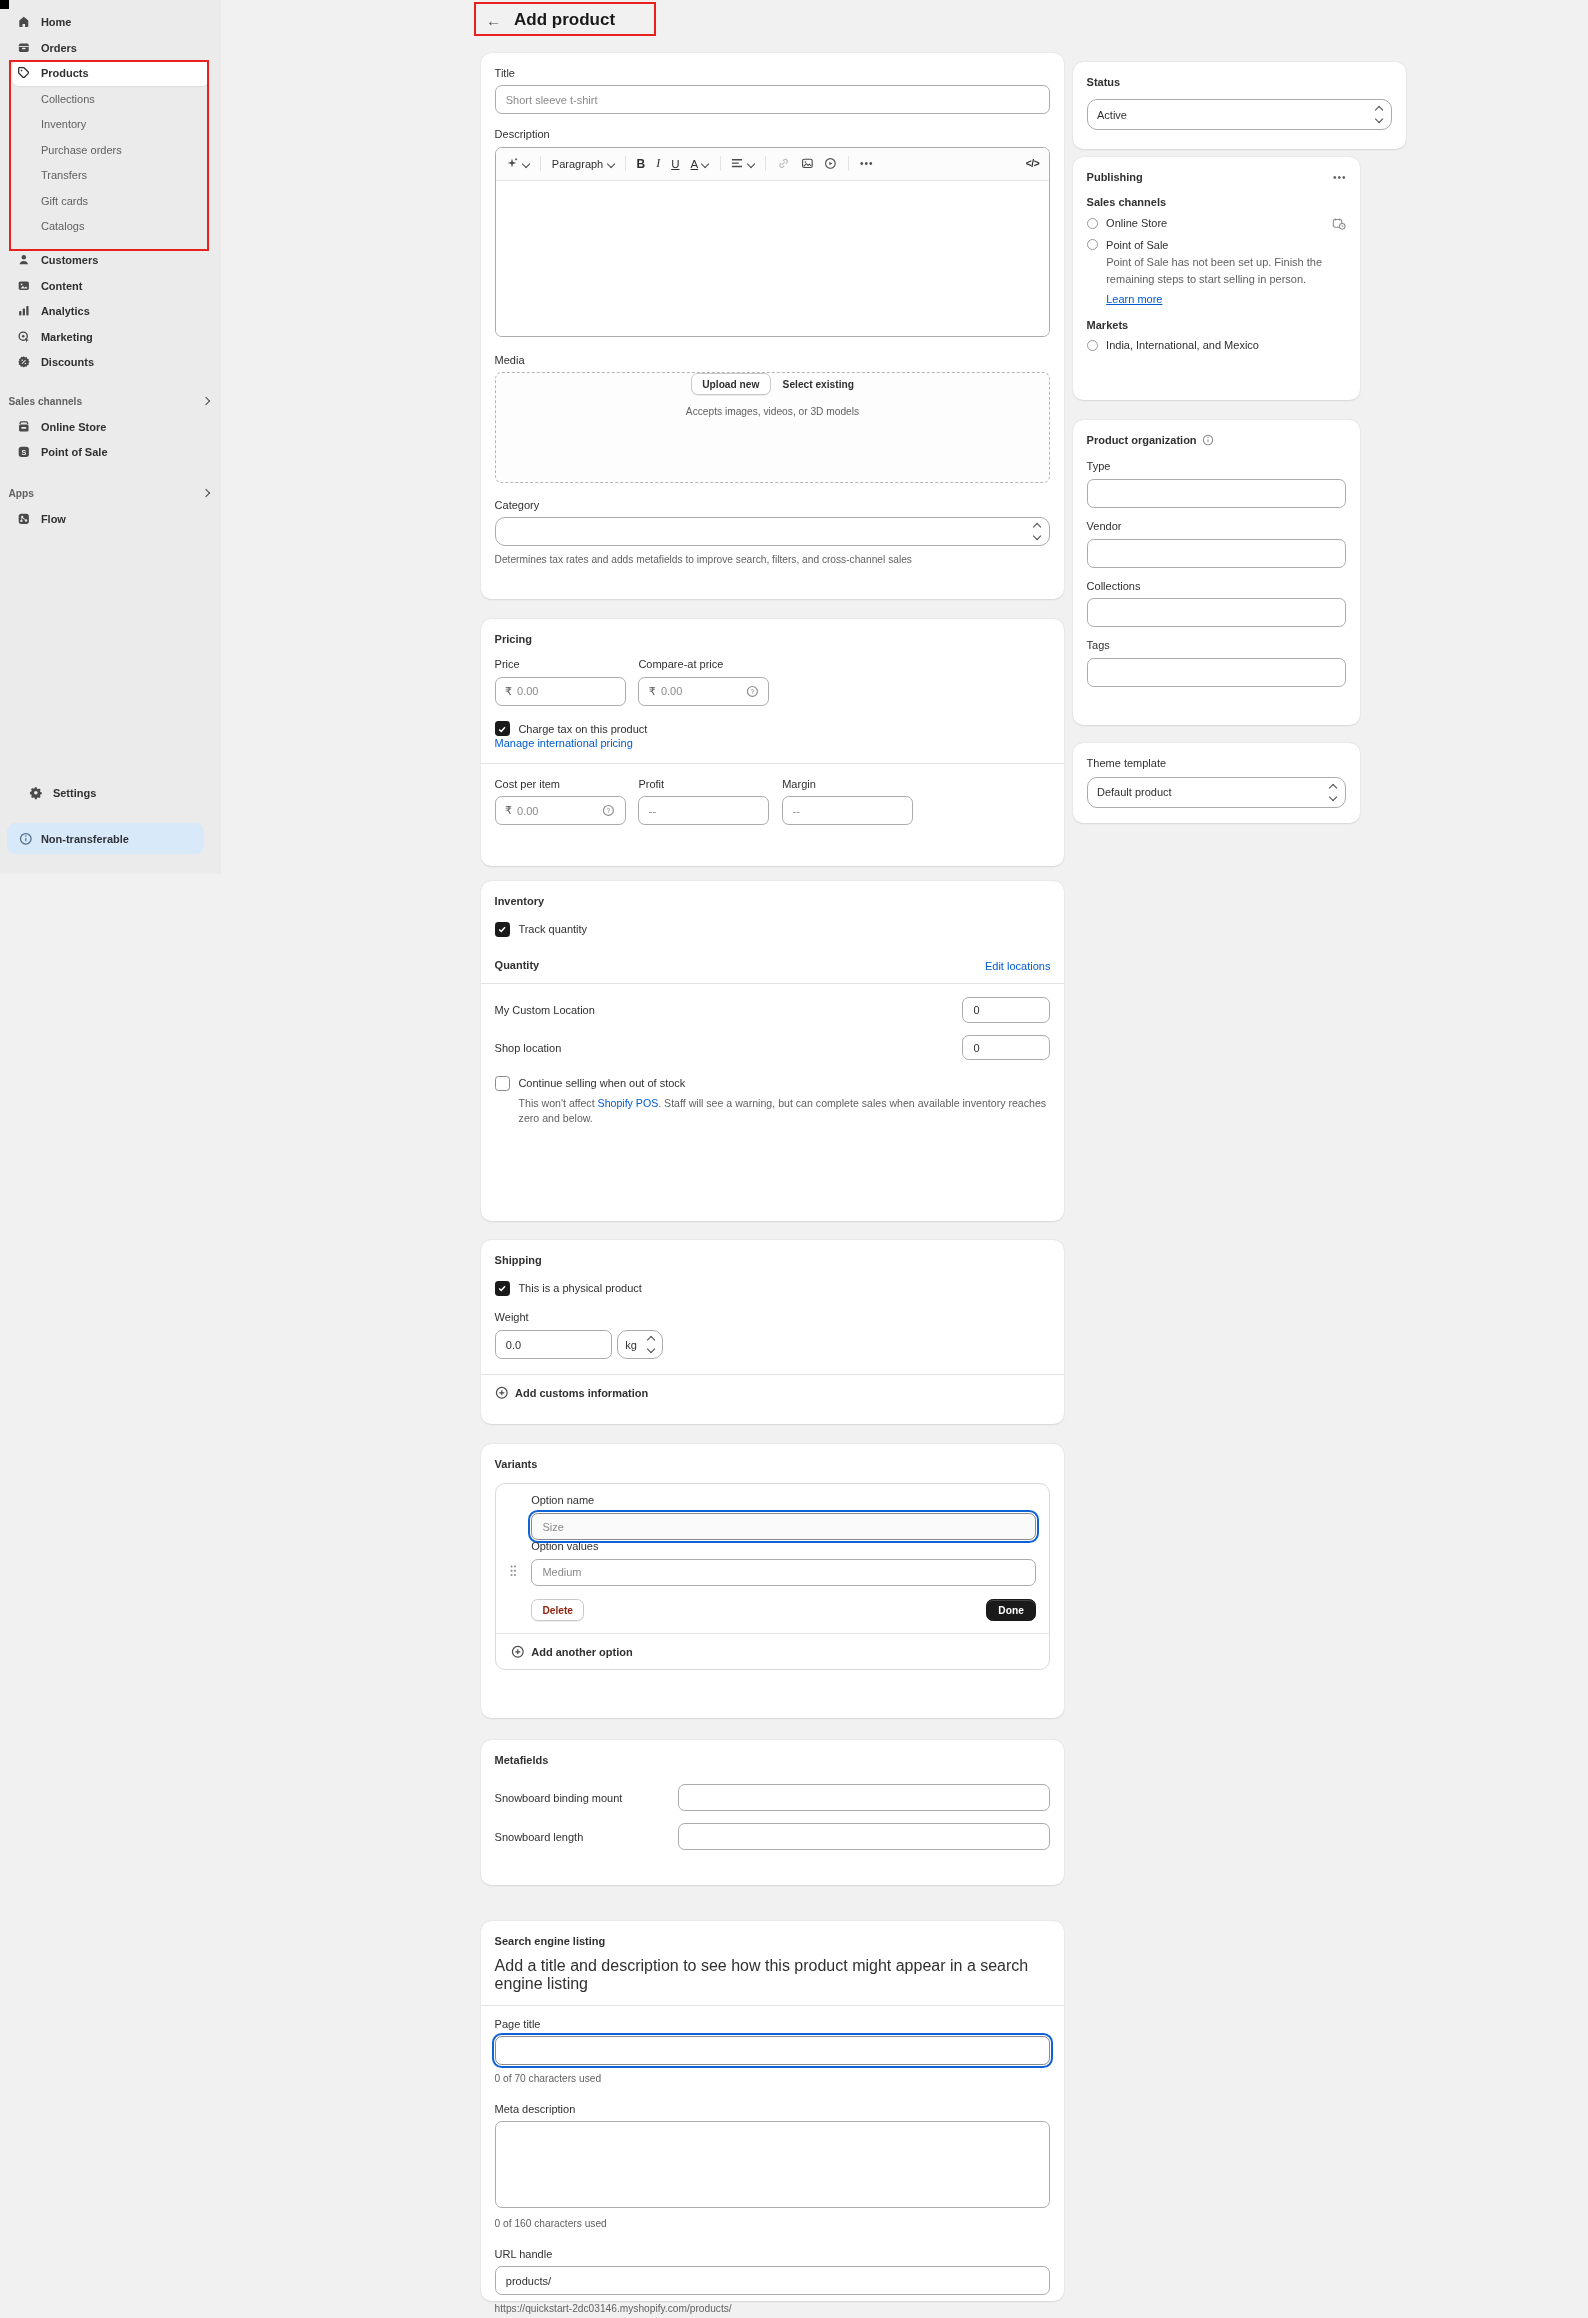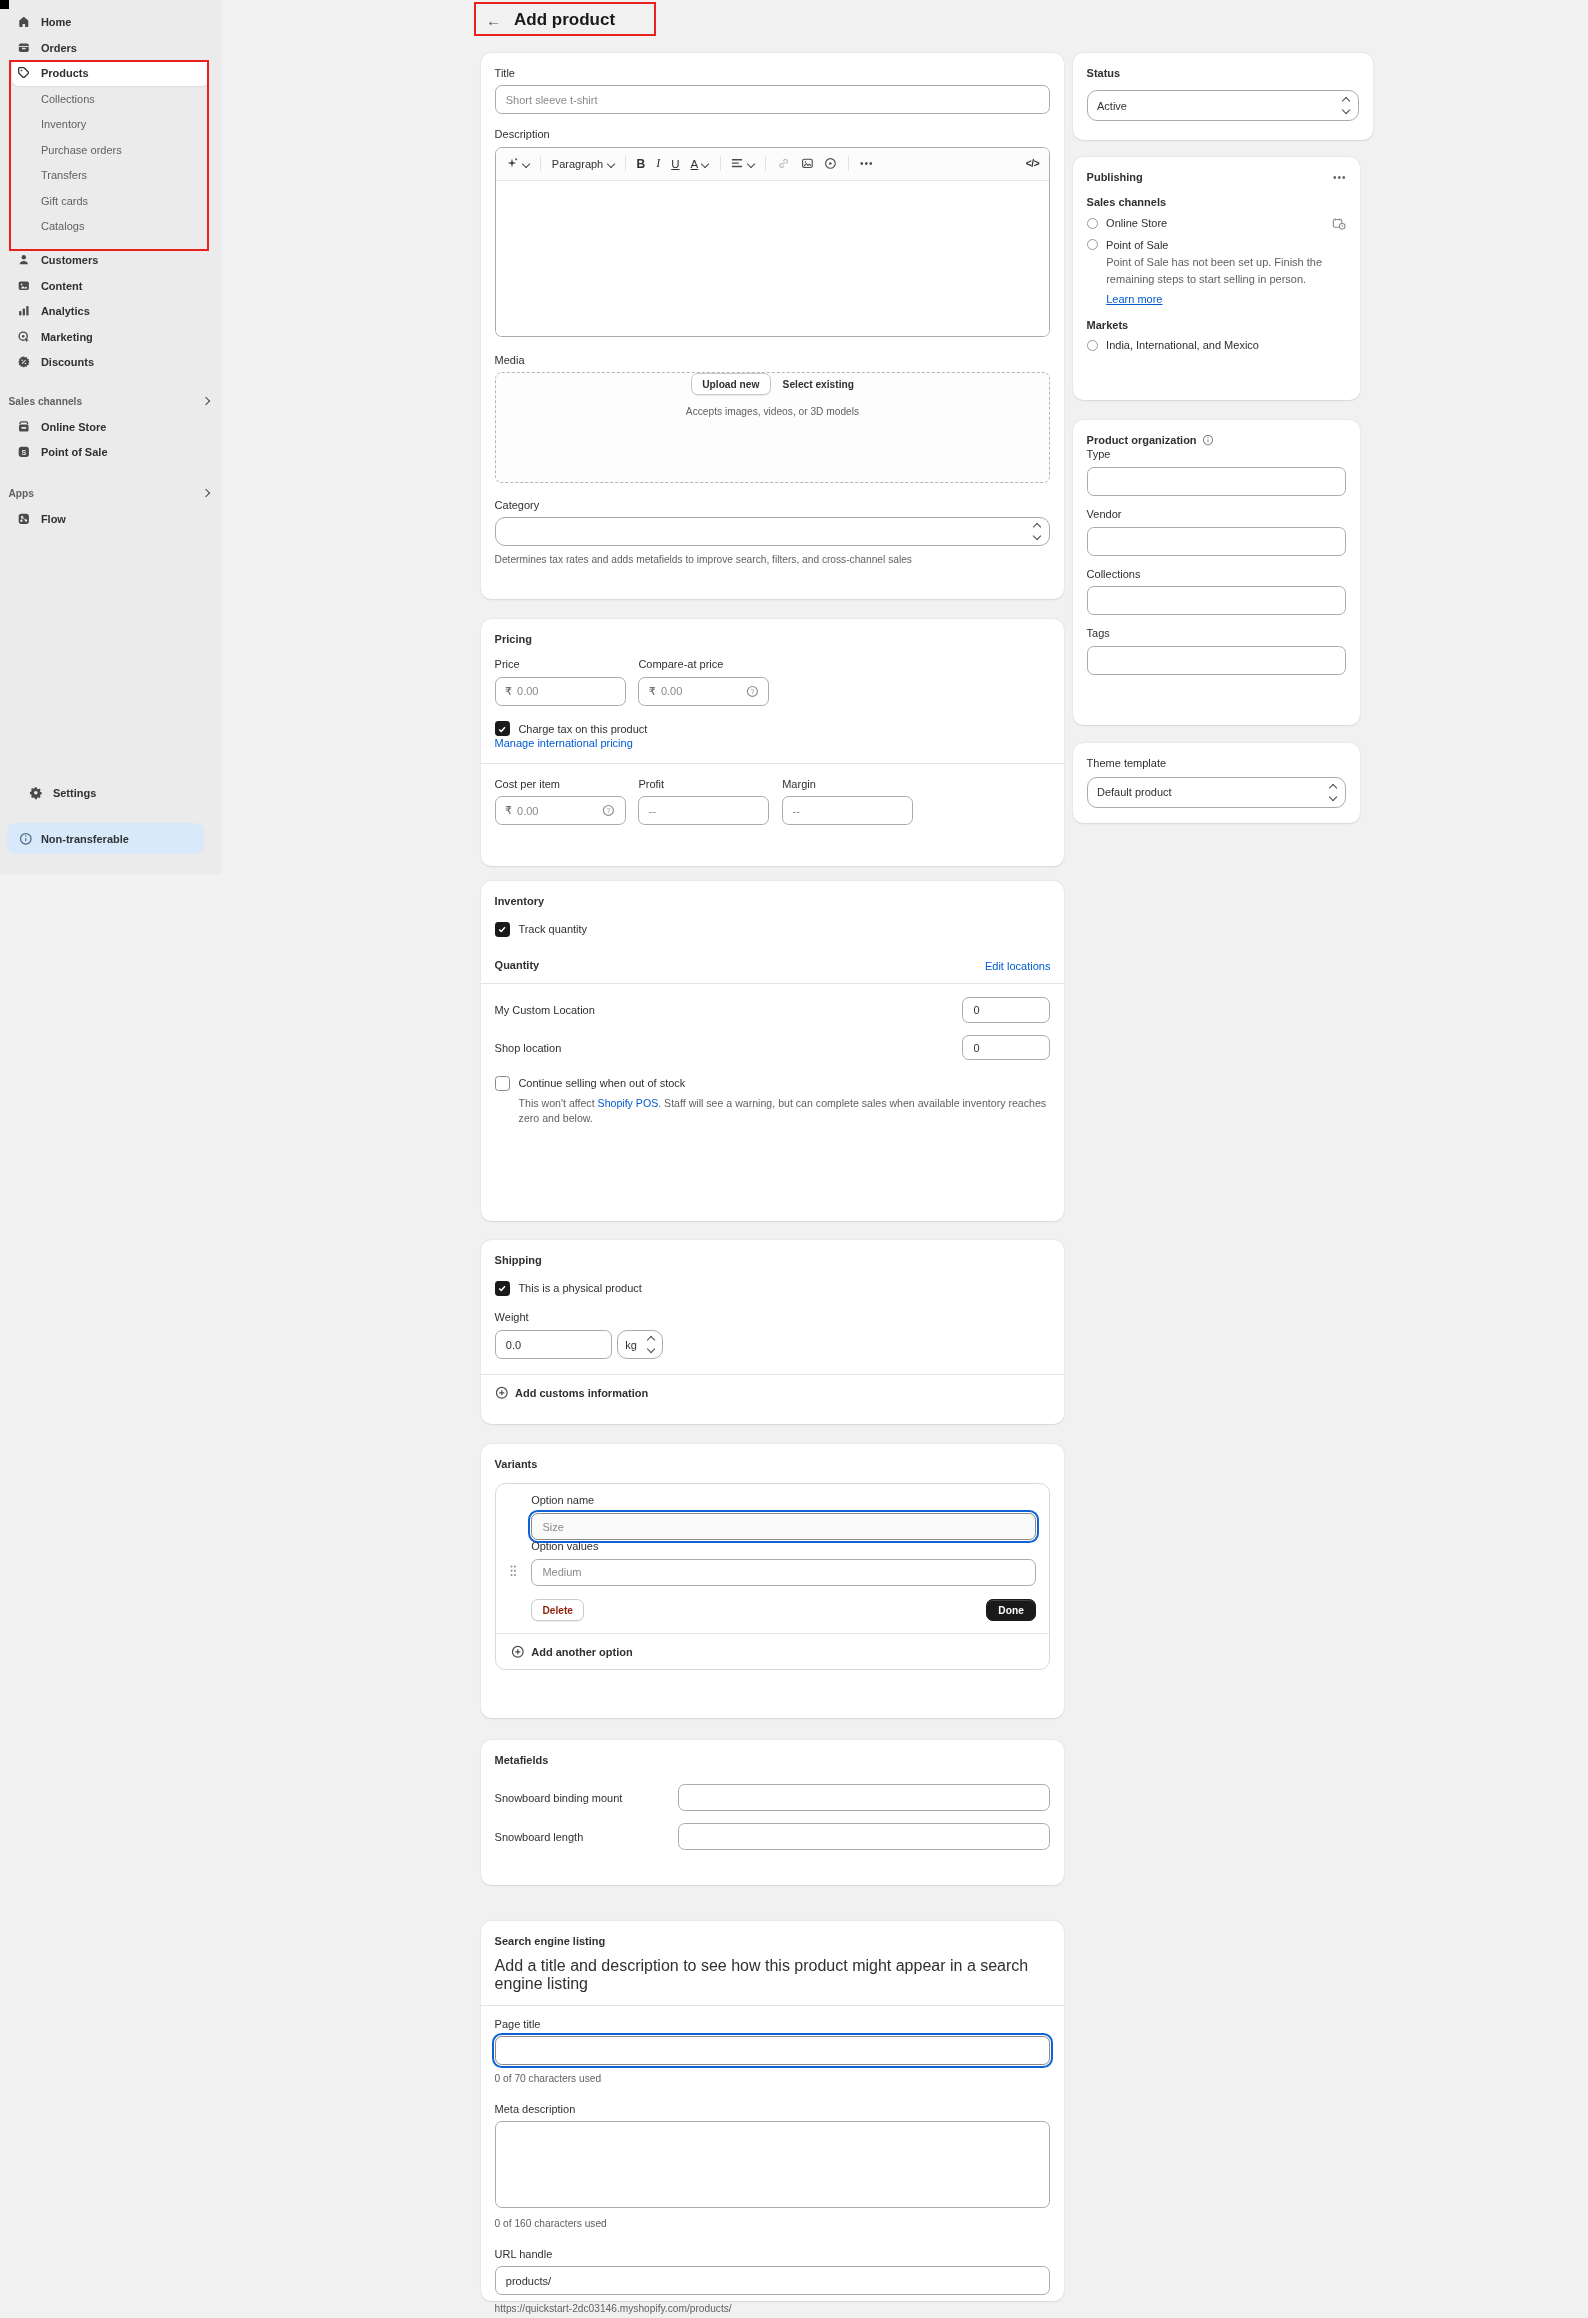--- a/index.html
+++ b/index.html
@@ -545,21 +545,21 @@
 
   <span class="label" style="margin-top:17px">Meta description</span>
   <textarea class="tinput" style=""></textarea>
   <div class="helper" style="margin-top:6.8px">0 of 160 characters used</div>
 
   <span class="label" style="margin-top:17px">URL handle</span>
   <input class="tinput" value="products/" style="">
   <div class="helper" style="margin-top:6.8px">https://quickstart-2dc03146.myshopify.com/products/</div>
 </div>
 
-<div class="card" style="left:1073px;top:53px;width:300px;height:87px">
+<div class="card" style="left:1073px;top:62px;width:333px;height:87px">
   <div class="heading" style="margin-bottom:10.2px">Status</div>
   <div class="selectbox" style="height:31px">
     <span>Active</span>
     <span class="updown">
         <span class="chev up"></span>
         <span class="chev"></span>
       </span>
   </div>
 </div>
 
@@ -591,21 +591,21 @@
   <div style="margin-left:19.6px;margin-bottom:13.6px"><a class="link" style="text-decoration:underline">Learn more</a></div>
 
   <div class="subhead">Markets</div>
   <div class="chan-row">
     <span class="radio"></span>
     <span>India, International, and Mexico</span>
   </div>
 </div>
 
 <div class="card" style="left:1073px;top:420px;width:287px;height:305px">
-  <div style="display:flex;align-items:center;gap:5.1px;margin-bottom:1px">
+  <div style="display:flex;align-items:center;gap:5.1px;margin-bottom:13px">
     <span class="heading">Product organization</span>
     <span style="display:flex">
         <svg width="12" height="12" viewBox="0 0 16 16">
           <circle cx="8" cy="8" r="6.2" fill="none" stroke="#8a8a8a" stroke-width="1.4"></circle>
           <rect x="7.3" y="7" width="1.4" height="4" rx="0.7" fill="#8a8a8a"></rect>
           <circle cx="8" cy="4.8" r="0.9" fill="#8a8a8a"></circle>
         </svg>
       </span>
   </div>
   <span class="label">Type</span>

